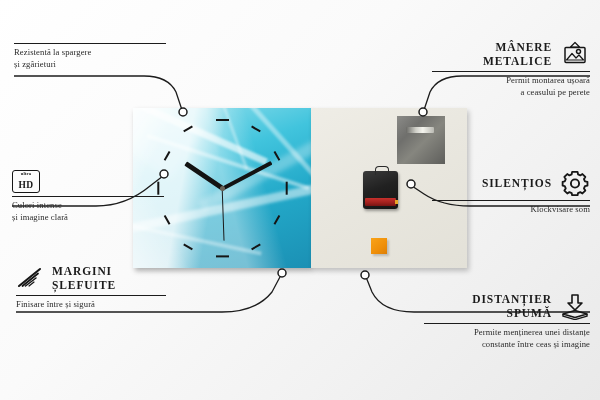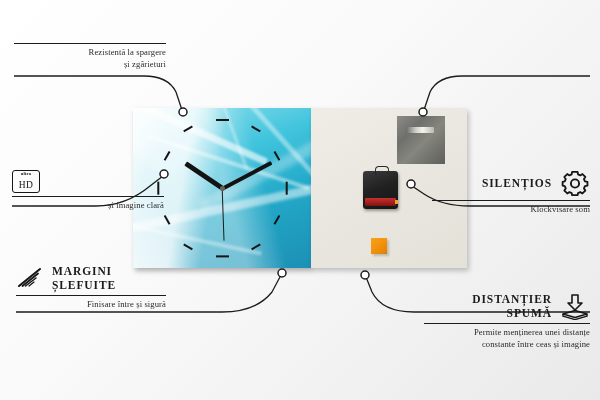--- a/index.html
+++ b/index.html
@@ -185,21 +185,21 @@
     color: #2a2a2a;
     line-height: 1.34;
     margin-top: 3px;
     letter-spacing: 0.1px;
   }
   .ic { flex: 0 0 auto; display: block; }
 
   
   .c-left .head { flex-direction: row; }
   .c-left .titles { text-align: left; }
-  .c-left .desc { text-align: right; }
+  .c-left .desc { text-align: left; }
   
   .c-right .head { flex-direction: row; justify-content: flex-end; }
   .c-right .titles { text-align: right; }
   .c-right .desc { text-align: right; }
 
   #cL1 { left: 14px; top: 40px;  width: 152px; }
   #cL2 { left: 12px; top: 170px; width: 152px; }
   #cL3 { left: 16px; top: 264px; width: 150px; }
   #cR1 { left: 432px; top: 40px;  width: 158px; }
   #cR2 { left: 432px; top: 170px; width: 158px; }
@@ -209,21 +209,21 @@
     width: 26px; height: 21px;
     border: 1.6px solid #161616;
     border-radius: 3px;
     display: flex;
     flex-direction: column;
     align-items: center;
     justify-content: center;
     line-height: 1;
   }
   .hd-box .u { font-size: 4.6px; font-weight: bold; letter-spacing: 0.2px; color:#161616; }
-  .hd-box .h { font-size: 9.5px; font-weight: normal; letter-spacing: 0.3px; color:#161616; margin-top: 4px; }
+  .hd-box .h { font-size: 9.5px; font-weight: bold; letter-spacing: 0.3px; color:#161616; margin-top: 4px; }
 </style>
 </head>
 <body>
 
 <div id="stage">
 
   <div class="product-wrap">
 
     <div class="clock-face">
       <div class="feather f1"></div>
@@ -296,20 +296,21 @@
 
   <div class="callout c-left" id="cL2">
     <div class="head">
       <div class="hd-box">
         <span class="u">ultra</span>
         <span class="h">HD</span>
       </div>
     </div>
     <div class="rule" style="width:152px;"></div>
     <div class="desc">
+      <div>Culori intense</div>
       <div>și imagine clară</div>
     </div>
   </div>
 
   <div class="callout c-left" id="cL3">
     <div class="head">
       <svg class="ic" width="28" height="23" viewBox="0 0 28 23">
         <g stroke="#161616" stroke-linecap="round">
           <path d="M24,2 L3,19" stroke-width="2.1"></path>
           <path d="M22,6.5 L6.5,19" stroke-width="1.8"></path>
@@ -321,20 +322,41 @@
         <div>MARGINI</div>
         <div>ȘLEFUITE</div>
       </div>
     </div>
     <div class="rule" style="width:150px;"></div>
     <div class="desc">
       <div>Finisare între și sigură</div>
     </div>
   </div>
 
+  <div class="callout c-right" id="cR1">
+    <div class="head">
+      <div class="titles">
+        <div>MÂNERE</div>
+        <div>METALICE</div>
+      </div>
+      <svg class="ic" width="30" height="26" viewBox="0 0 30 26">
+        <g fill="none" stroke="#161616" stroke-width="1.5" stroke-linejoin="round">
+          <path d="M15,1.5 L10.5,6 L19.5,6 Z" stroke-width="1.2"></path>
+          <rect x="5" y="6.5" width="20" height="15" rx="1"></rect>
+          <path d="M6.5,19 L12,12.5 L16,17 L19,14 L23.5,19 Z" stroke-width="1.2"></path>
+          <circle cx="18.5" cy="10.5" r="2"></circle>
+        </g>
+      </svg>
+    </div>
+    <div class="rule" style="width:158px;"></div>
+    <div class="desc">
+      <div>Permit montarea ușoară</div>
+      <div>a ceasului pe perete</div>
+    </div>
+  </div>
 
   <div class="callout c-right" id="cR2">
     <div class="head">
       <div class="titles">
         <div>SILENȚIOS</div>
       </div>
       <svg class="ic" width="30" height="27" viewBox="0 0 30 27">
         <g fill="none" stroke="#161616" stroke-width="1.9" stroke-linejoin="round">
           <path d="M12.2,2.6 h5.6 l0.5,2.6 2.3,1.0 2.2,-1.4 3.0,3.0 -1.4,2.2 1.0,2.3 2.6,0.5 v4.0 l-2.6,0.5 -1.0,2.3 1.4,2.2 -3.0,3.0 -2.2,-1.4 -2.3,1.0 -0.5,2.2 h-5.6 l-0.5,-2.2 -2.3,-1.0 -2.2,1.4 -3.0,-3.0 1.4,-2.2 -1.0,-2.3 -2.2,-0.5 v-4.0 l2.2,-0.5 1.0,-2.3 -1.4,-2.2 3.0,-3.0 2.2,1.4 2.3,-1.0 Z" transform="translate(0.3,-0.6) scale(0.97)"></path>
           <circle cx="15" cy="13.5" r="4.1"></circle>

